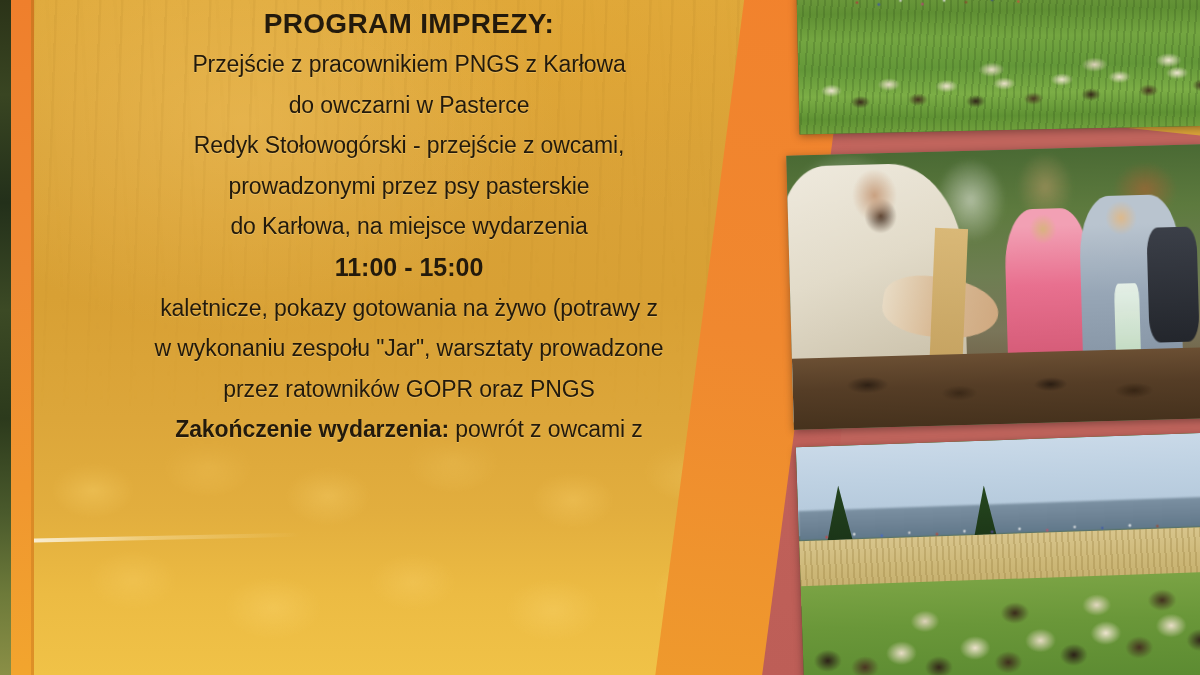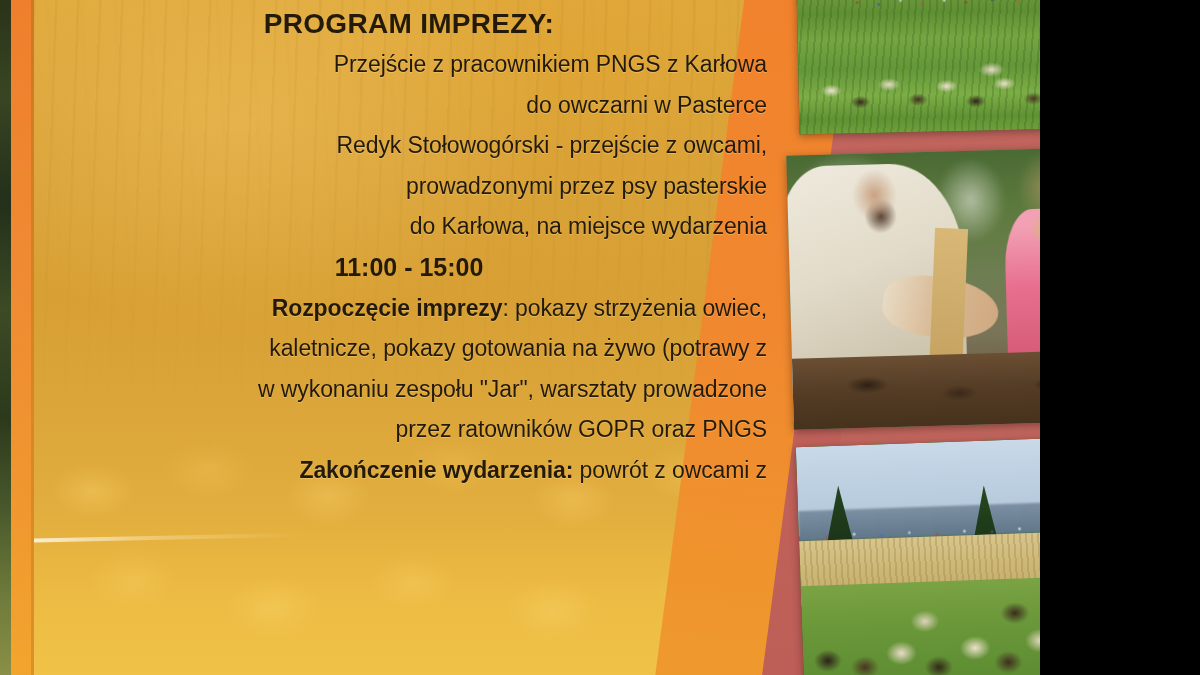--- a/index.html
+++ b/index.html
@@ -1,20 +1,20 @@
 <!DOCTYPE html>
 <html><head>
 <meta charset="utf-8">
 <style>
   html,body{margin:0;padding:0;background:#000;}
   body{font-family:"Liberation Sans",sans-serif;}
 
   #poster{
     position:relative;
-    width:1040px;height:675px;
+    width:1200px;height:675px;
     overflow:hidden;
     background:#D9A238;
   }
 
   
   .left-photo-edge{
     position:absolute;left:0;top:0;width:12px;height:675px;
     background:
       linear-gradient(180deg,#2b3318 0%,#394522 14%,#23301a 30%,#3c4a25 46%,
                       #2c3a1c 62%,#4a5a2c 76%,#6d7a3a 88%,#8a8f46 100%);
@@ -89,21 +89,20 @@
     padding:4px 18px 0 18px;
     box-sizing:border-box;
     overflow:hidden;
   }
   .p-line{
     font-size:23px;
     line-height:40.5px;
     letter-spacing:-.1px;
     text-shadow:0 1px 0 rgba(255,228,160,.35);
     white-space:nowrap;
-    text-align:right;
   }
   .p-head{
     font-size:28px;
     line-height:40px;
     font-weight:bold;
     letter-spacing:.3px;
   }
   .p-time{
     font-size:25px;
     line-height:41px;
@@ -388,23 +387,20 @@
     <div class="p-head">PROGRAM IMPREZY:</div>
 
     <div class="p-line">Przejście z pracownikiem PNGS z Karłowa</div>
     <div class="p-line">do owczarni w Pasterce</div>
 
     <div class="p-line">Redyk Stołowogórski - przejście z owcami,</div>
     <div class="p-line">prowadzonymi przez psy pasterskie</div>
     <div class="p-line">do Karłowa, na miejsce wydarzenia</div>
 
     <div class="p-time">11:00 - 15:00</div>
-    <div class="p-line">
-      <b>Rozpoczęcie imprezy</b><span>: pokazy strzyżenia owiec,</span>
-    </div>
     <div class="p-line">kaletnicze, pokazy gotowania na żywo (potrawy z</div>
     <div class="p-line">w wykonaniu zespołu "Jar", warsztaty prowadzone</div>
     <div class="p-line">przez ratowników GOPR oraz PNGS</div>
 
     <div class="p-line">
       <b>Zakończenie wydarzenia:</b><span> powrót z owcami z</span>
     </div>
 
   </div>
 

